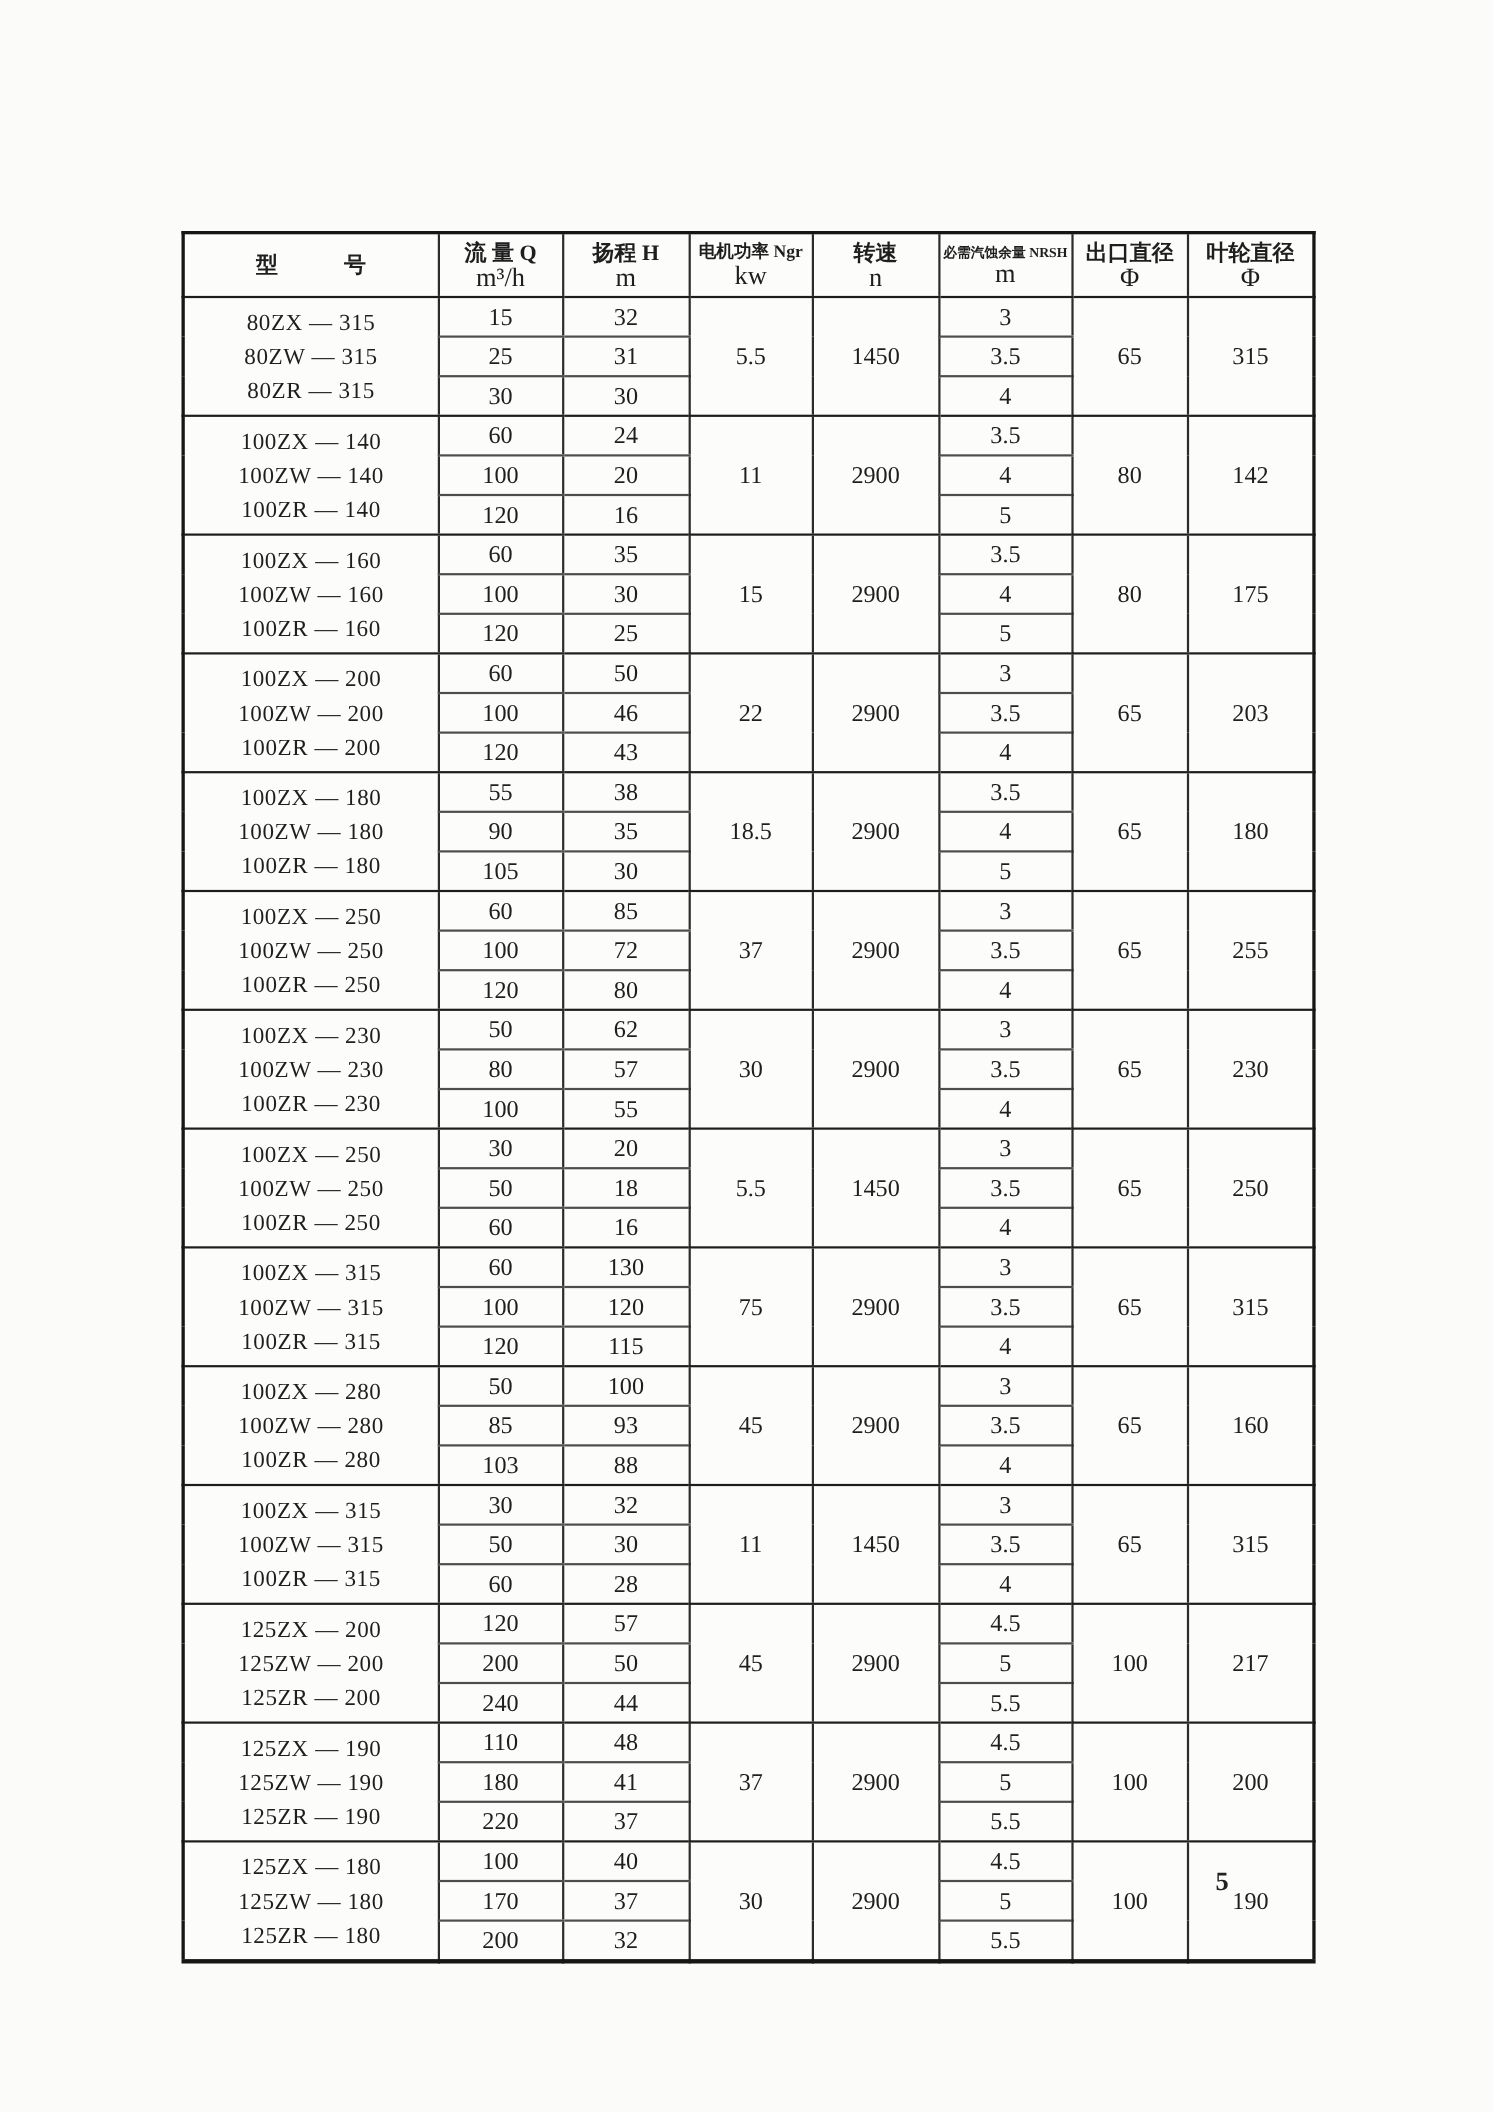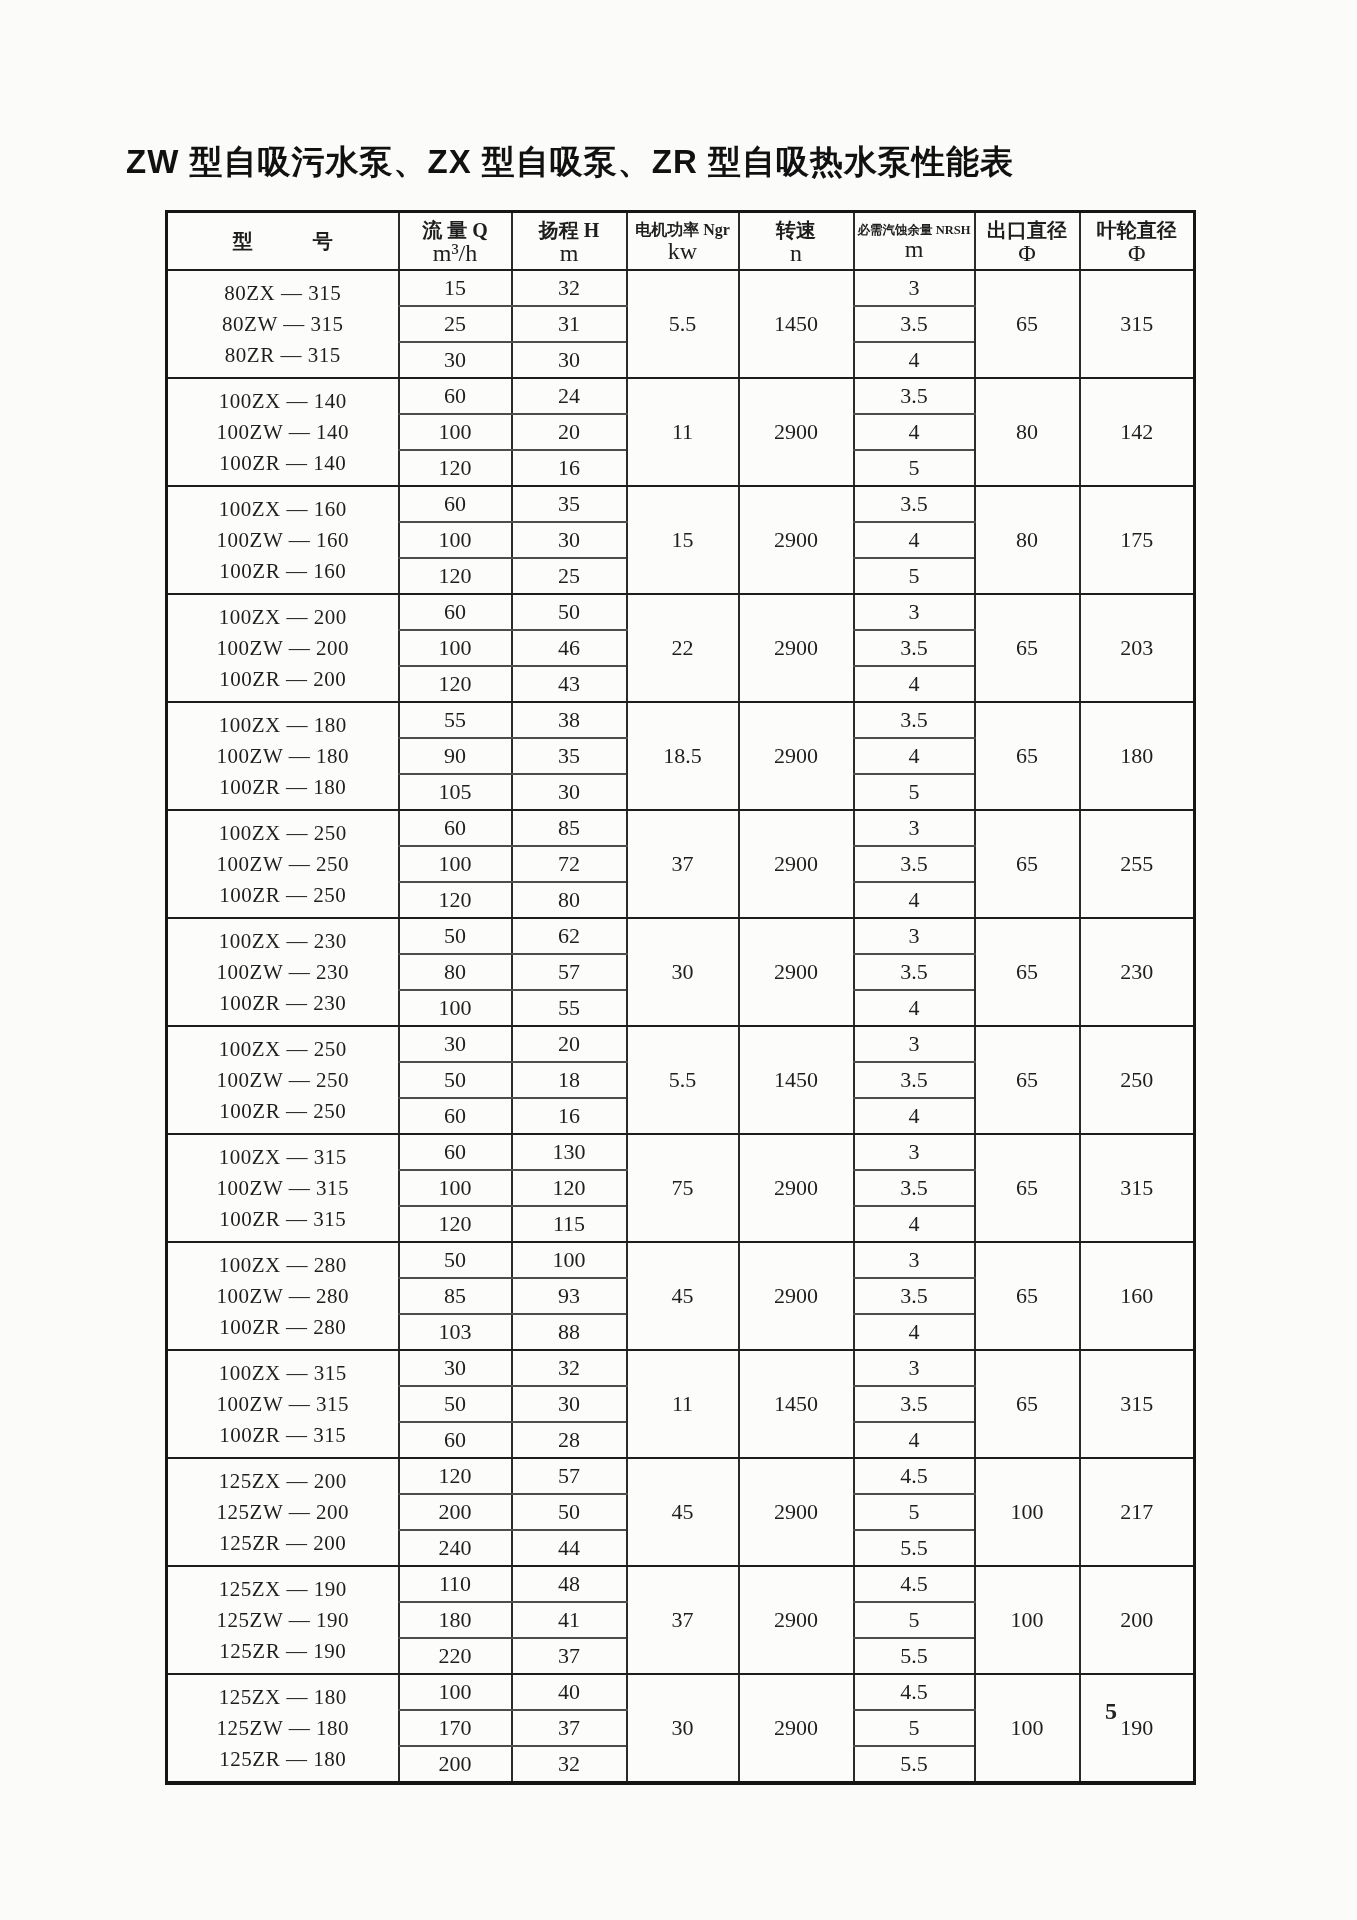--- a/index.html
+++ b/index.html
@@ -48,21 +48,20 @@
     position:absolute;left:1105px;top:1698px;
     font-size:24px;font-weight:bold;color:#222;
     font-family:"Liberation Serif","DejaVu Serif",serif;
   }
 </style>
 </head>
 <body>
 
 <div class="page">
 
-  <div class="doc-title">ZW 型自吸污水泵、ZX 型自吸泵、ZR 型自吸热水泵性能表</div>
 
   <table class="spec">
     <colgroup>
       <col style="width:232px">
         <col style="width:113px">
         <col style="width:115px">
       <col style="width:112px">
         <col style="width:115px">
         <col style="width:121px">
       <col style="width:105px">

